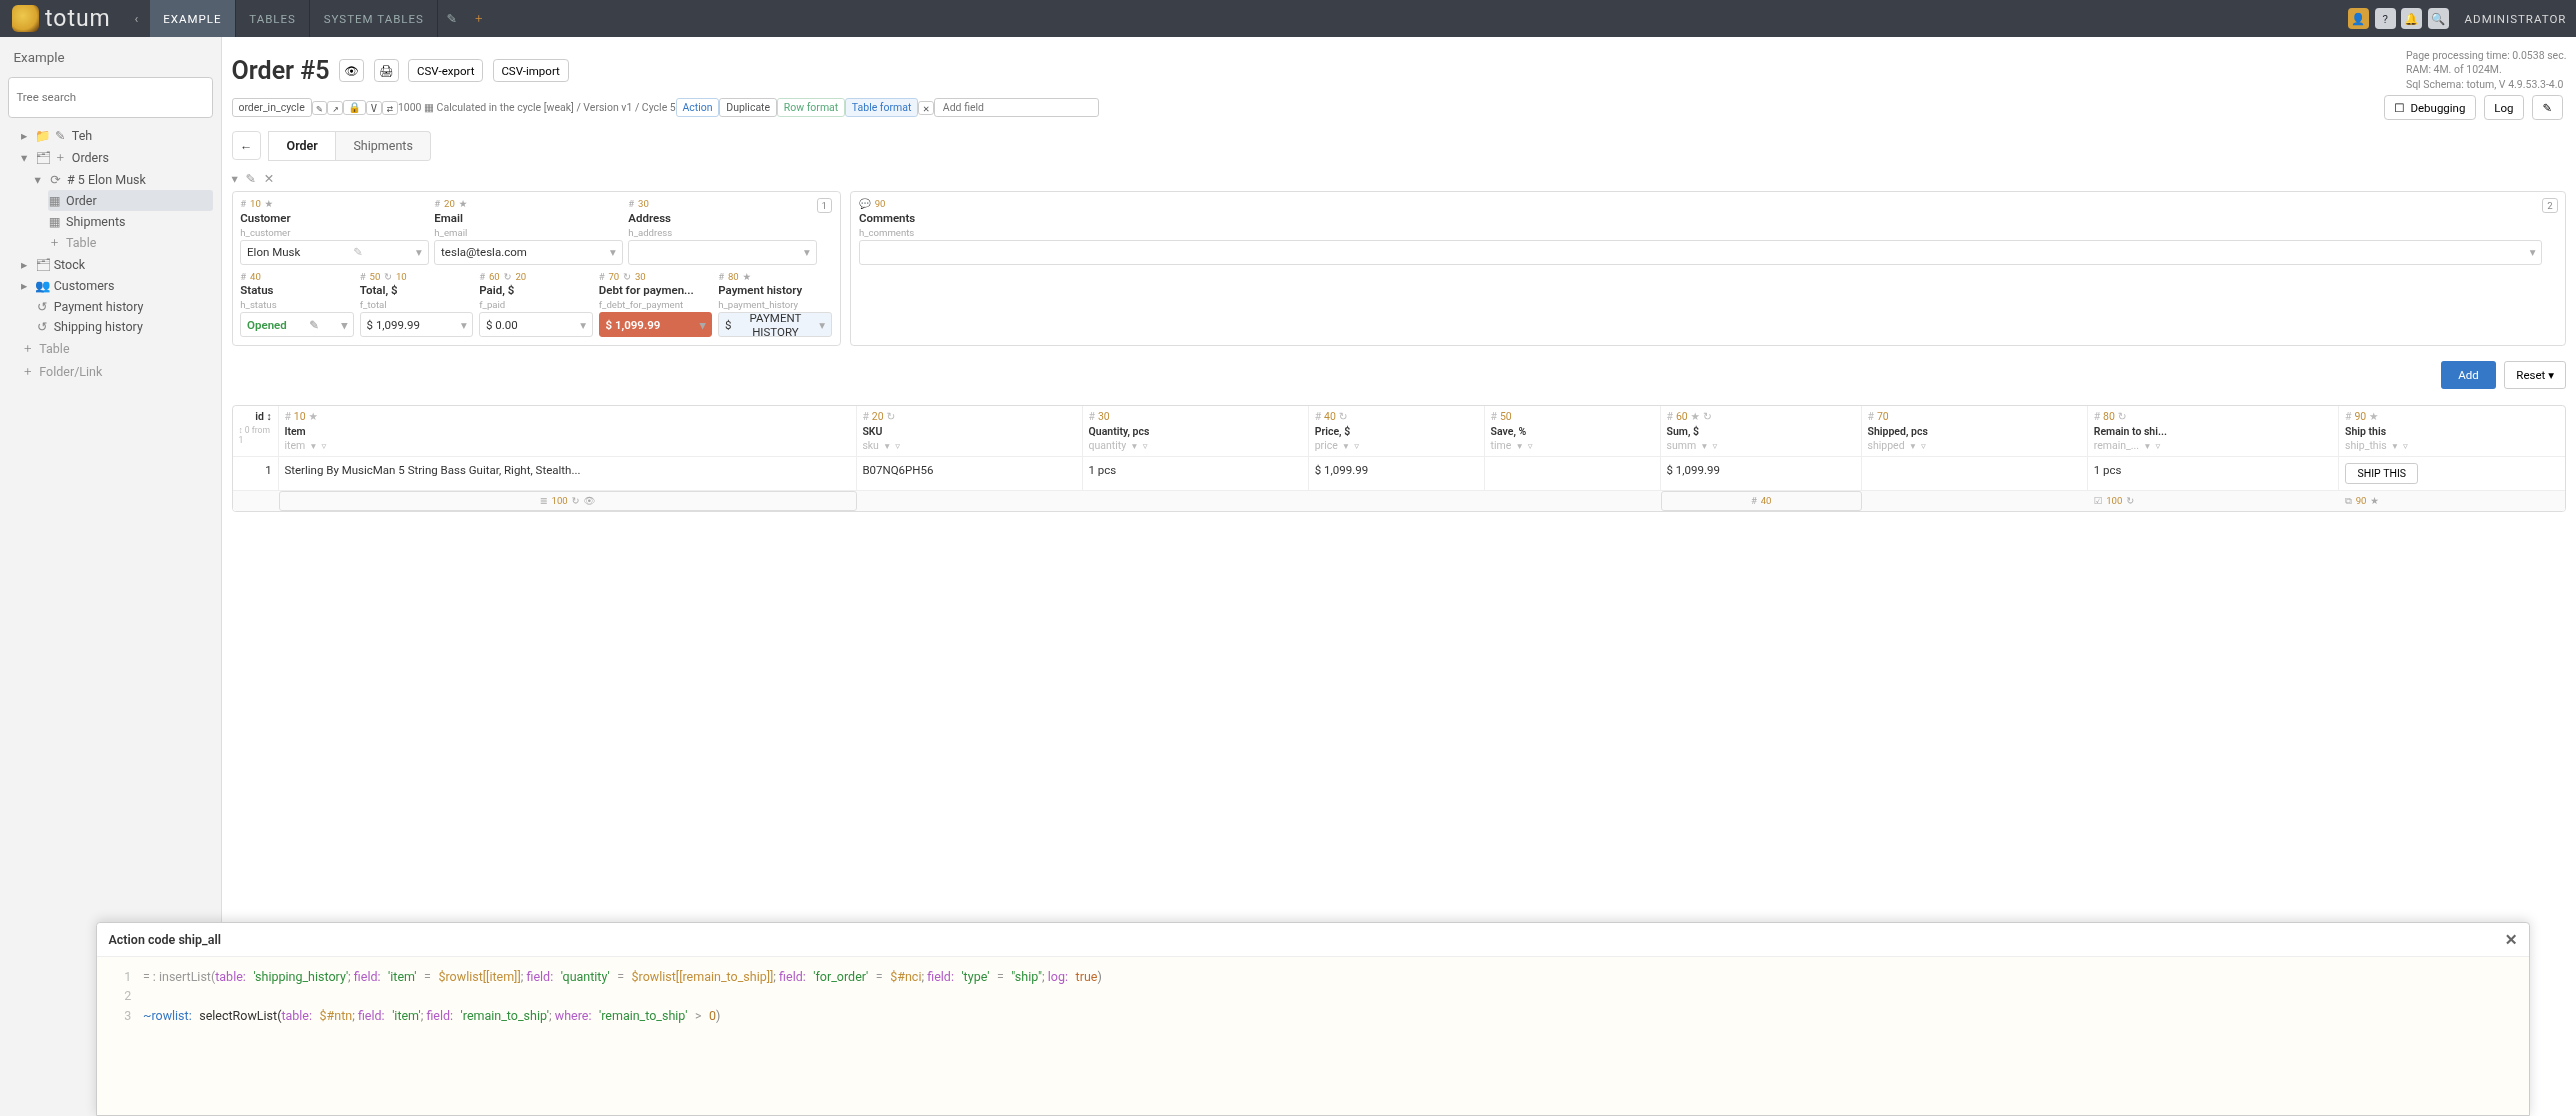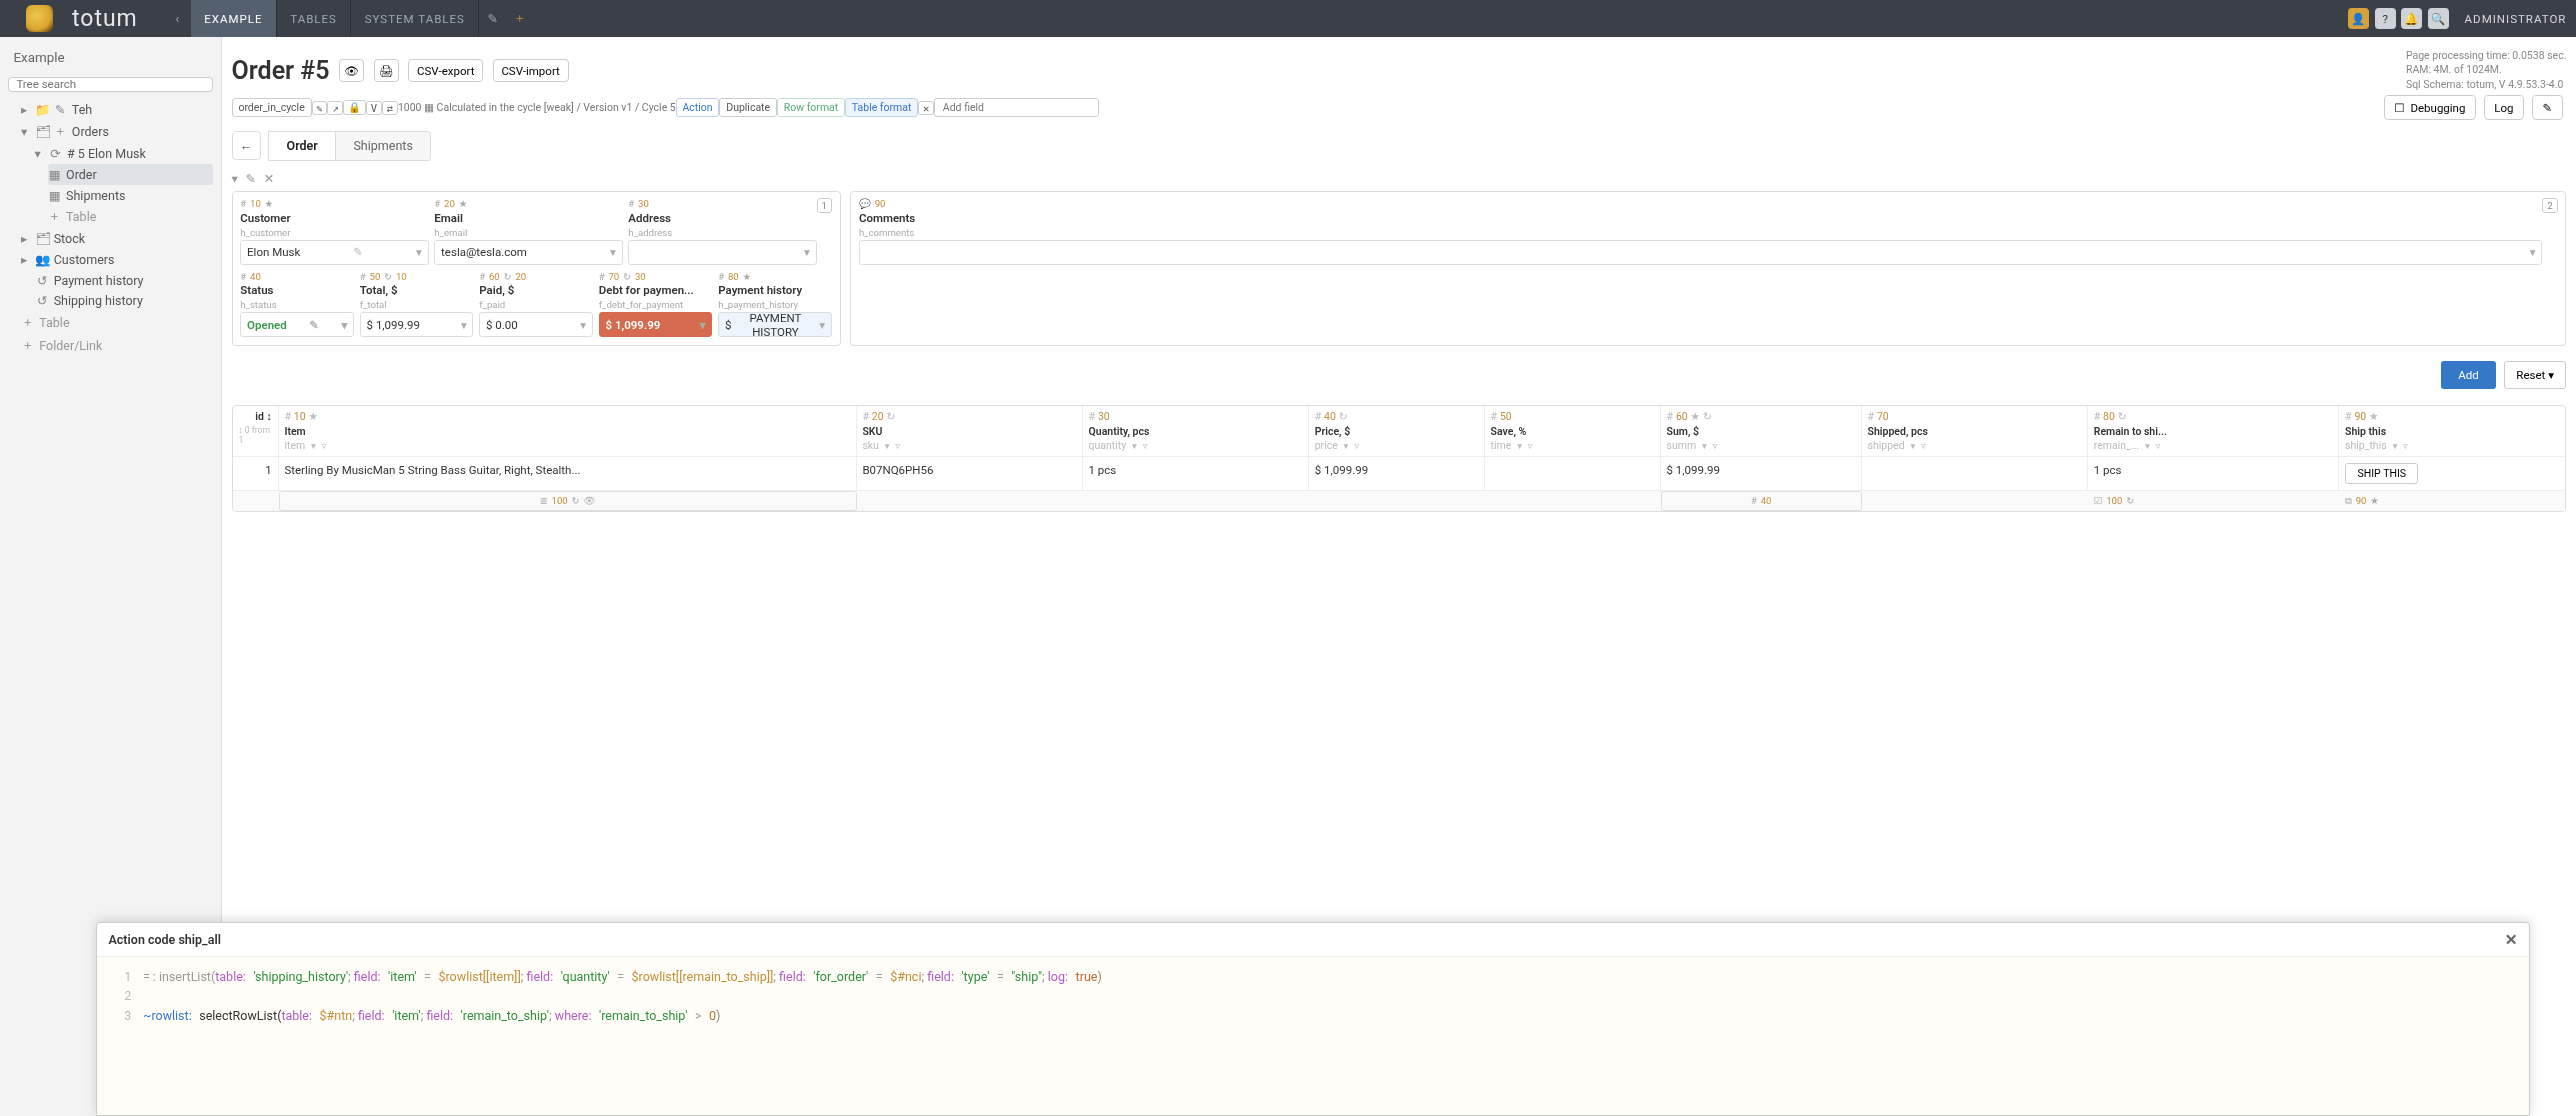--- a/index.html
+++ b/index.html
@@ -1,35 +1,35 @@
 <!DOCTYPE html>
 <html><head>
 <meta charset="utf-8">
 <style>
 *{box-sizing:border-box;margin:0;padding:0;font-family:-apple-system,BlinkMacSystemFont,"Segoe UI",Roboto,sans-serif}
 body{background:#fff;color:#333;font-size:12.5px}
 .topbar{height:37px;background:#3b3f48;display:flex;align-items:stretch;color:#c9c9c9}
-.logo-box{display:flex;align-items:center;padding:0 26px;gap:19px}
+.logo-box{display:flex;align-items:center;padding:0 12px;gap:6px}
 .logo{width:27px;height:27px;border-radius:5.8px;background:radial-gradient(circle at 40% 40%,#eec84c,#d9a52e 60%,#4a250b)}
 .brand{font-size:23px;color:#e7e7e7;font-weight:400;letter-spacing:1px}
 .collapse-arrow{width:27px;display:flex;align-items:center;justify-content:center;color:#aaa;cursor:pointer}
 .top-tabs{display:flex}
 .top-tab{padding:0 13.4px;display:flex;align-items:center;font-size:11.5px;letter-spacing:1px;color:#9aa;cursor:pointer;border-right:1px solid #2c2f36}
 .top-tab.active{background:#55606e;color:#fff}
 .top-icon{width:27px;display:flex;align-items:center;justify-content:center;cursor:pointer;color:#9aa}
 .plus{color:#d08e3c}
 .top-right{margin-left:auto;display:flex;align-items:center;gap:5.8px;padding-right:9.6px}
 .tr-btn{width:21px;height:21px;border-radius:3.8px;display:flex;align-items:center;justify-content:center;font-size:11.5px;cursor:pointer;color:#2c2f36;background:#cfd3d8}
 .tr-btn.orange{background:#d6a13a;color:#fff}
 .admin{margin-left:9.6px;letter-spacing:1px;font-size:11.5px;color:#d8d8d8}
 
 .layout{display:flex;height:calc(100vh - 37px);position:relative}
 .sidebar{width:222px;background:#f3f3f3;border-right:1px solid #ddd;padding:9.6px 7.7px;display:flex;flex-direction:column;gap:7.7px}
 .side-title{font-size:13.4px;color:#666;padding:3.8px 5.8px}
-.search-box{border:1px solid #ccc;border-radius:3.8px;height:15px;padding:0 7.7px;font-size:11.5px;width:100%}
+.search-box{border:1px solid #ccc;border-radius:3.8px;height:41px;padding:0 7.7px;font-size:11.5px;width:100%}
 .tree{font-size:12.5px;color:#555}
 .tree ul{list-style:none;padding-left:13.4px}
 .tree li{padding:2.9px 0;display:flex;align-items:center;gap:4.8px}
 .tree li .node-label{flex:1;cursor:pointer}
 .tree .caret{width:9.6px;color:#888}
 .tree .ico{width:13.4px;text-align:center;color:#888}
 .tree .active{background:#dfe2e6;border-radius:2.9px}
 .tree .muted{color:#999}
 
 .main{flex:1;overflow:auto;padding:11.5px 9.6px 0 9.6px}

